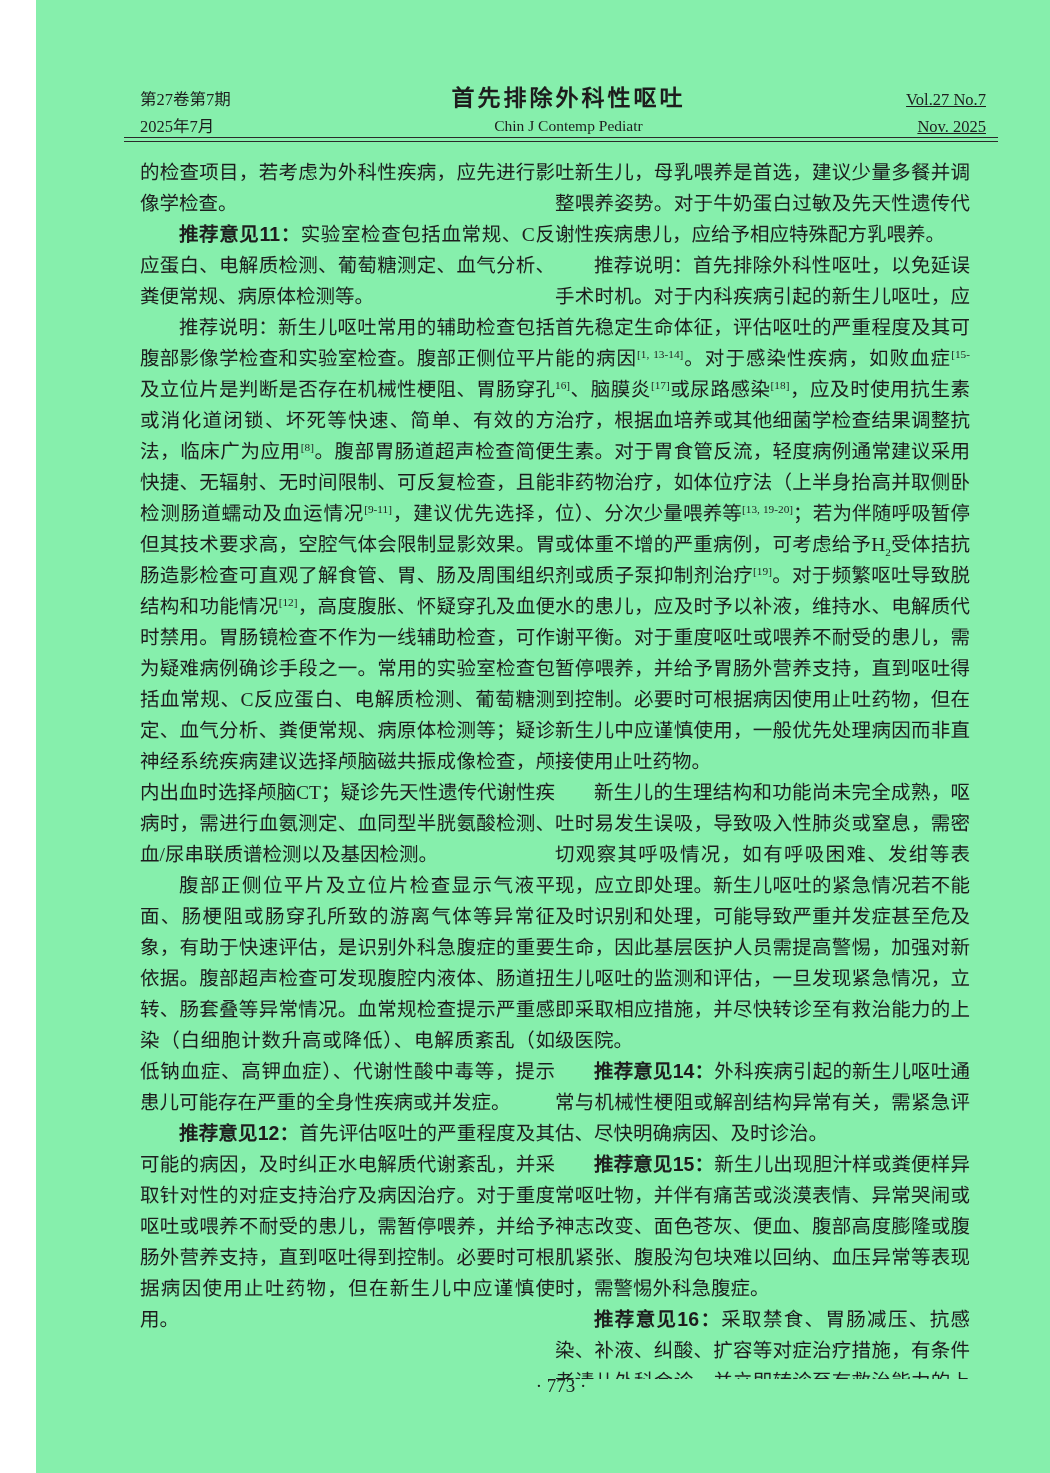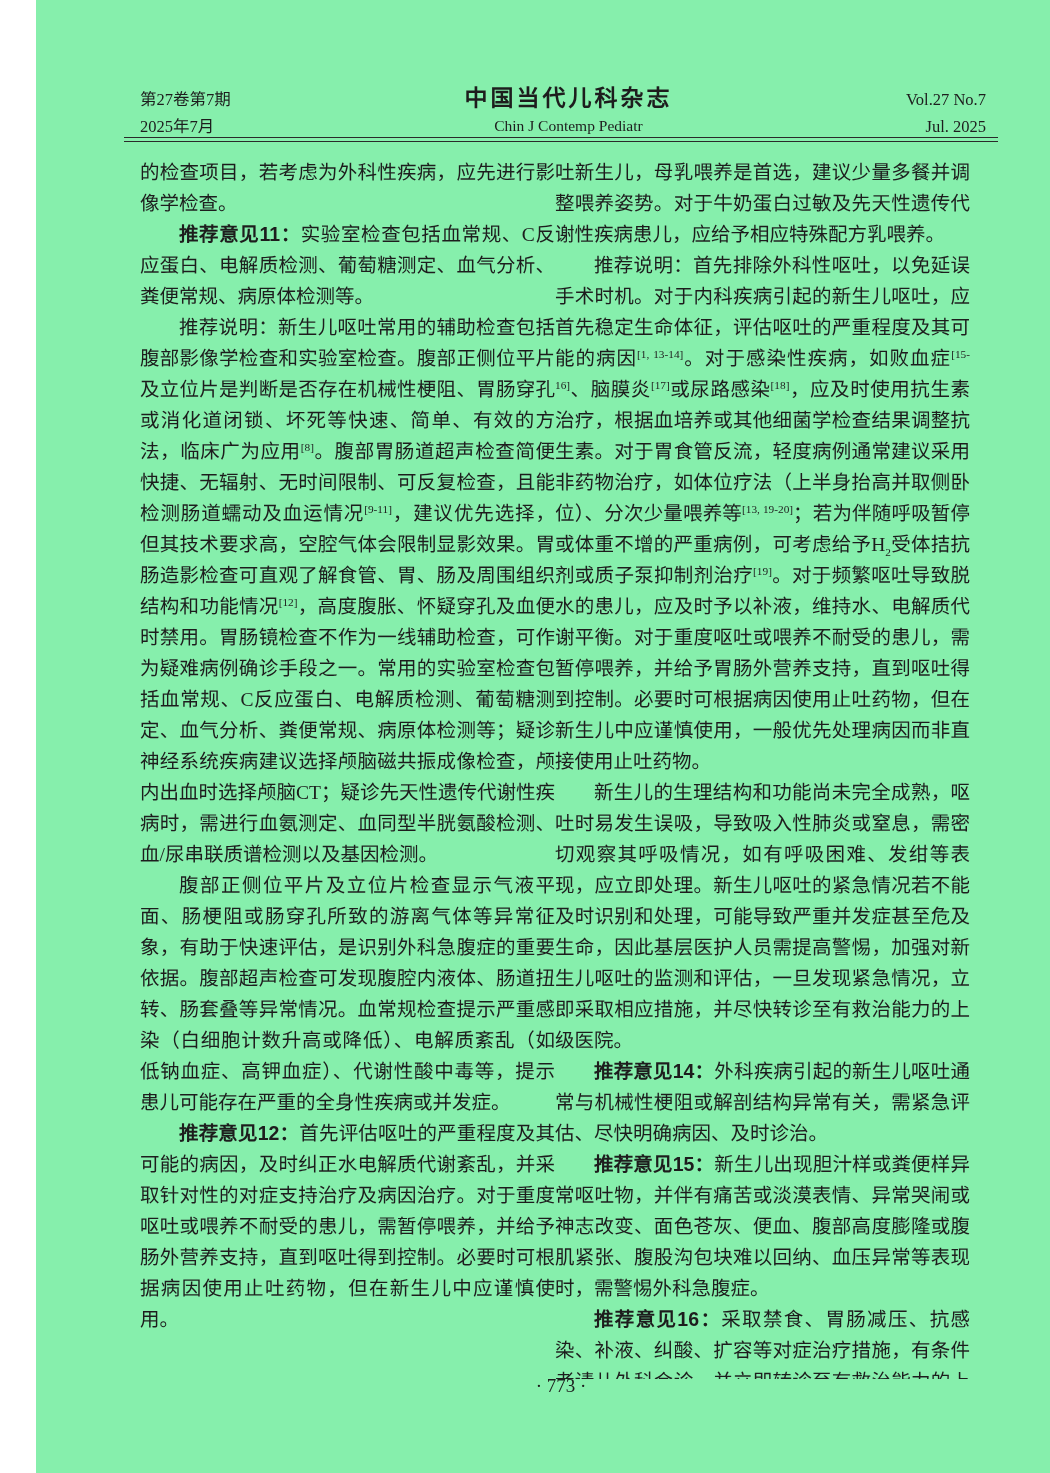--- a/index.html
+++ b/index.html
@@ -16,21 +16,21 @@
   }
   
   .header {
     position: absolute;
     top: 86px; left: 104px; right: 100px;
     display: flex;
     justify-content: space-between;
     align-items: flex-start;
   }
   .header-left, .header-right { font-size: 16.5px; line-height: 27px; }
-  .header-right { text-align: right; }
+  .header-right { text-align: right; text-decoration: underline; }
   .header-center { text-align: center; }
   .journal-cn { font-size: 23px; font-weight: 700; letter-spacing: 3px; line-height: 26px; }
   .journal-en { font-size: 15.5px; line-height: 24px; margin-top: 2px; }
   .header-rule {
     position: absolute;
     top: 137px; left: 88px; right: 88px;
     height: 5px;
     border-top: 1.5px solid #2a2a2a;
     border-bottom: 1.5px solid #2a2a2a;
   }
@@ -78,26 +78,26 @@
 <body>
 
 <div class="page">
 
   <div class="header">
     <div class="header-left">
       <div>第27卷第7期</div>
       <div>2025年7月</div>
     </div>
     <div class="header-center">
-      <div class="journal-cn">中国当代儿科杂志</div>
+      <div class="journal-cn">首先排除外科性呕吐</div>
       <div class="journal-en">Chin J Contemp Pediatr</div>
     </div>
     <div class="header-right">
       <div>Vol.27 No.7</div>
-      <div>Jul. 2025</div>
+      <div>Nov. 2025</div>
     </div>
   </div>
 
   <div class="header-rule"></div>
 
   <div class="content">
     <div class="col" id="col-left">
         <div class="para "><span>的检查项目，若考虑为外科性疾病，应先进行影像学检查。</span></div>
         <div class="para indent"><span class="lead">推荐意见11：</span><span>实验室检查包括血常规、C反应蛋白、电解质检测、葡萄糖测定、血气分析、粪便常规、病原体检测等。</span></div>
         <div class="para indent"><span>推荐说明：新生儿呕吐常用的辅助检查包括腹部影像学检查和实验室检查。腹部正侧位平片及立位片是判断是否存在机械性梗阻、胃肠穿孔或消化道闭锁、坏死等快速、简单、有效的方法，临床广为应用</span><sup>[8]</sup><span>。腹部胃肠道超声检查简便快捷、无辐射、无时间限制、可反复检查，且能检测肠道蠕动及血运情况</span><sup>[9-11]</sup><span>，建议优先选择，但其技术要求高，空腔气体会限制显影效果。胃肠造影检查可直观了解食管、胃、肠及周围组织结构和功能情况</span><sup>[12]</sup><span>，高度腹胀、怀疑穿孔及血便时禁用。胃肠镜检查不作为一线辅助检查，可作为疑难病例确诊手段之一。常用的实验室检查包括血常规、C反应蛋白、电解质检测、葡萄糖测定、血气分析、粪便常规、病原体检测等；疑诊神经系统疾病建议选择颅脑磁共振成像检查，颅内出血时选择颅脑CT；疑诊先天性遗传代谢性疾病时，需进行血氨测定、血同型半胱氨酸检测、血/尿串联质谱检测以及基因检测。</span></div>

